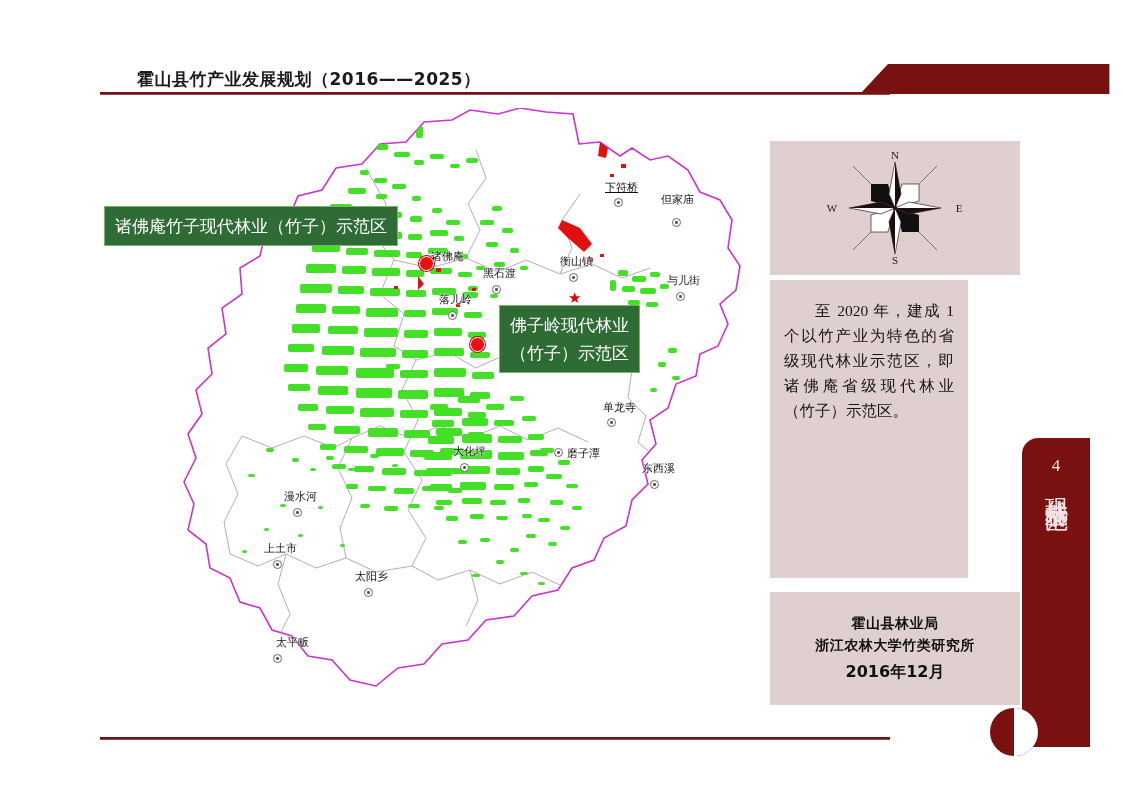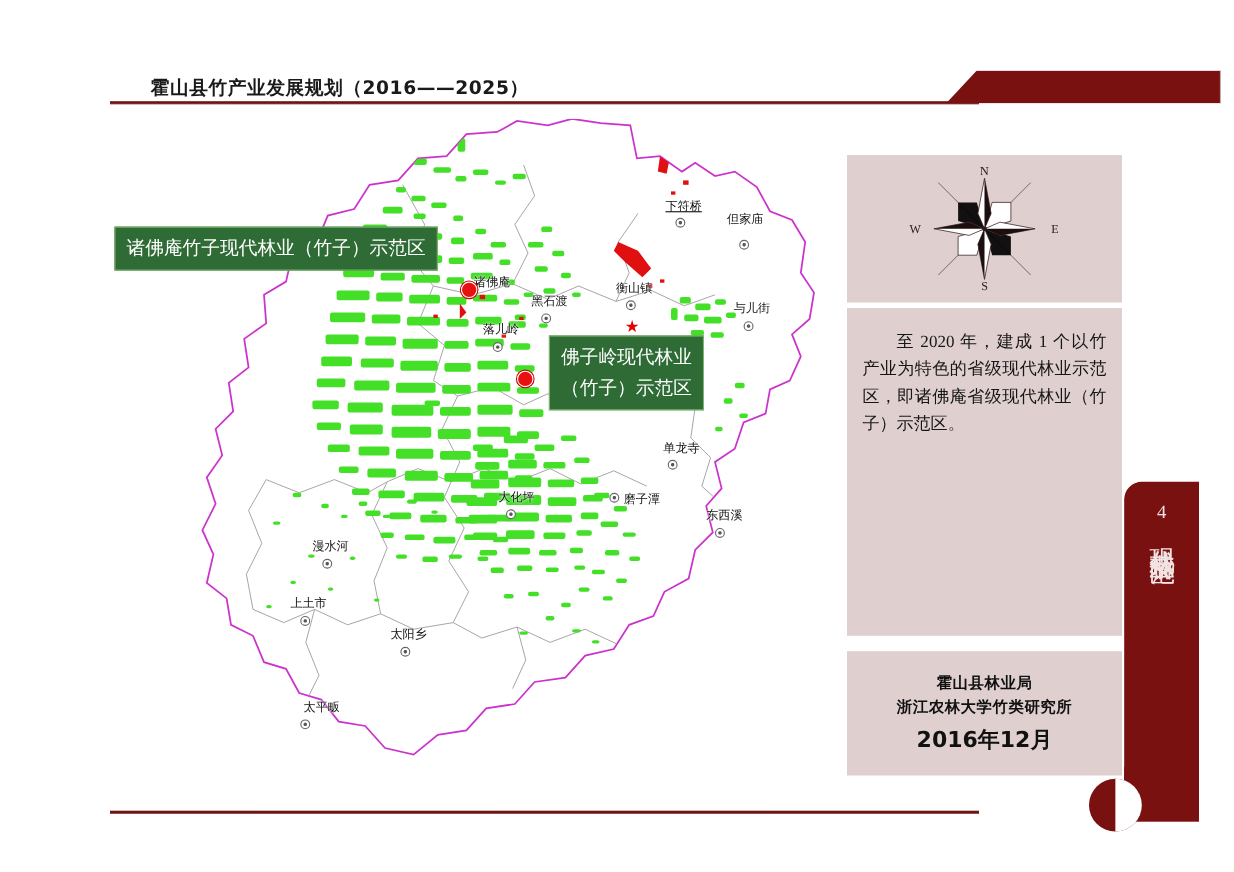--- a/index.html
+++ b/index.html
@@ -77,21 +77,21 @@
     font-family: "Liberation Serif", "DejaVu Serif", serif;
     font-size: 23px; line-height: 28px; text-align: center;
     writing-mode: vertical-rl; letter-spacing: 2px;
   }
 
   
   .panel {
     position: absolute; background: #dfcfcf;
   }
   #panel-compass { left: 770px; top: 141px; width: 250px; height: 134px; }
-  #panel-text    { left: 770px; top: 280px; width: 250px; height: 298px; }
+  #panel-text    { left: 770px; top: 280px; width: 198px; height: 298px; }
   #panel-org     { left: 770px; top: 592px; width: 250px; height: 113px; }
 
   .compass-wrap {
     width: 100%; height: 100%;
     display: flex; align-items: center; justify-content: center;
   }
 
   .para {
     font-family: "Liberation Serif", "DejaVu Serif", serif;
     font-size: 15.5px; line-height: 25px; color: #161616;
@@ -105,21 +105,21 @@
     display: flex; flex-direction: column; align-items: center;
     justify-content: center; height: 100%; gap: 4px;
   }
   .org-line {
     font-family: "DejaVu Sans", "Liberation Sans", sans-serif;
     font-size: 14px; font-weight: bold; color: #111;
     letter-spacing: 0.5px;
   }
   .org-date {
     font-family: "DejaVu Sans", "Liberation Sans", sans-serif;
-    font-size: 20px; font-weight: bold; color: #111;
+    font-size: 16px; font-weight: bold; color: #111;
     margin-top: 3px;
   }
 
   
   #map {
     position: absolute; left: 180px; top: 108px;
     width: 580px; height: 600px;
     background: #ffffff;
     overflow: hidden;
   }

